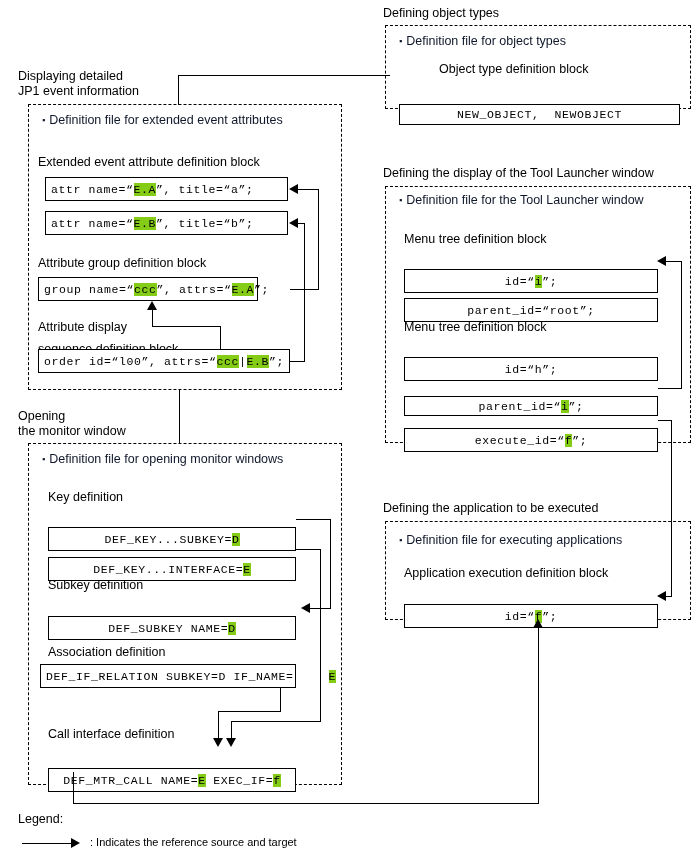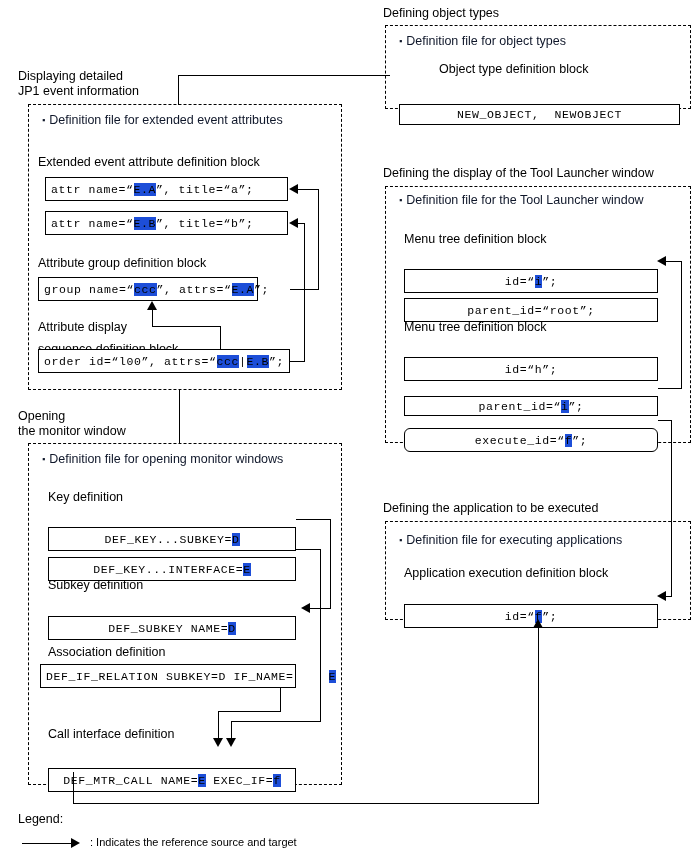--- a/index.html
+++ b/index.html
@@ -62,21 +62,21 @@
     font-family:"Liberation Mono", monospace;
     font-size:11.5px;
     letter-spacing:0.6px;
     display:flex;
     align-items:center;
     white-space:pre;
     color:#000;
   }
   .codebox.center{justify-content:center;margin-top:20px;}
   .codebox.left{justify-content:flex-start;padding-left:5px;}
-  .codebox .hl{background:#1d4ed8;}
+  .codebox .hl{background:#84cc16;}
 
   
   .hline{position:absolute;height:0;border-top:1px solid #000;}
   .vline{position:absolute;width:0;border-left:1px solid #000;}
 
   .arrow{position:absolute;width:0;height:0;}
   .arrow-left{border-top:5px solid transparent;border-bottom:5px solid transparent;border-right:9px solid #000;}
   .arrow-right{border-top:5px solid transparent;border-bottom:5px solid transparent;border-left:9px solid #000;}
   .arrow-up{border-left:5px solid transparent;border-right:5px solid transparent;border-bottom:9px solid #000;}
   .arrow-down{border-left:5px solid transparent;border-right:5px solid transparent;border-top:9px solid #000;}
@@ -151,21 +151,21 @@
   <div class="inlabel" style="left:404px;top:320px;">Menu tree definition block</div>
 
   <div class="codebox center" style="left:404px;top:337px;width:254px;height:24px;">
     <span>id=“h”;</span>
   </div>
 
   <div class="codebox center" style="left:404px;top:376px;width:254px;height:20px;">
     <span>parent_id=“</span><span class="hl">i</span><span>”;</span>
   </div>
 
-  <div class="codebox center" style="left:404px;top:408px;width:254px;height:24px;border-radius:6px;">
+  <div class="codebox center" style="left:404px;top:408px;width:254px;height:24px;">
     <span>execute_id=“</span><span class="hl">f</span><span>”;</span>
   </div>
 
   <div class="caption" style="left:18px;top:409px;">Opening</div>
   <div class="caption" style="left:18px;top:424px;">the monitor window</div>
 
   <div class="dashbox" style="left:28px;top:443px;width:314px;height:342px;"></div>
 
   <div class="bullet" style="left:42px;top:452px;">Definition file for opening monitor windows</div>
 

